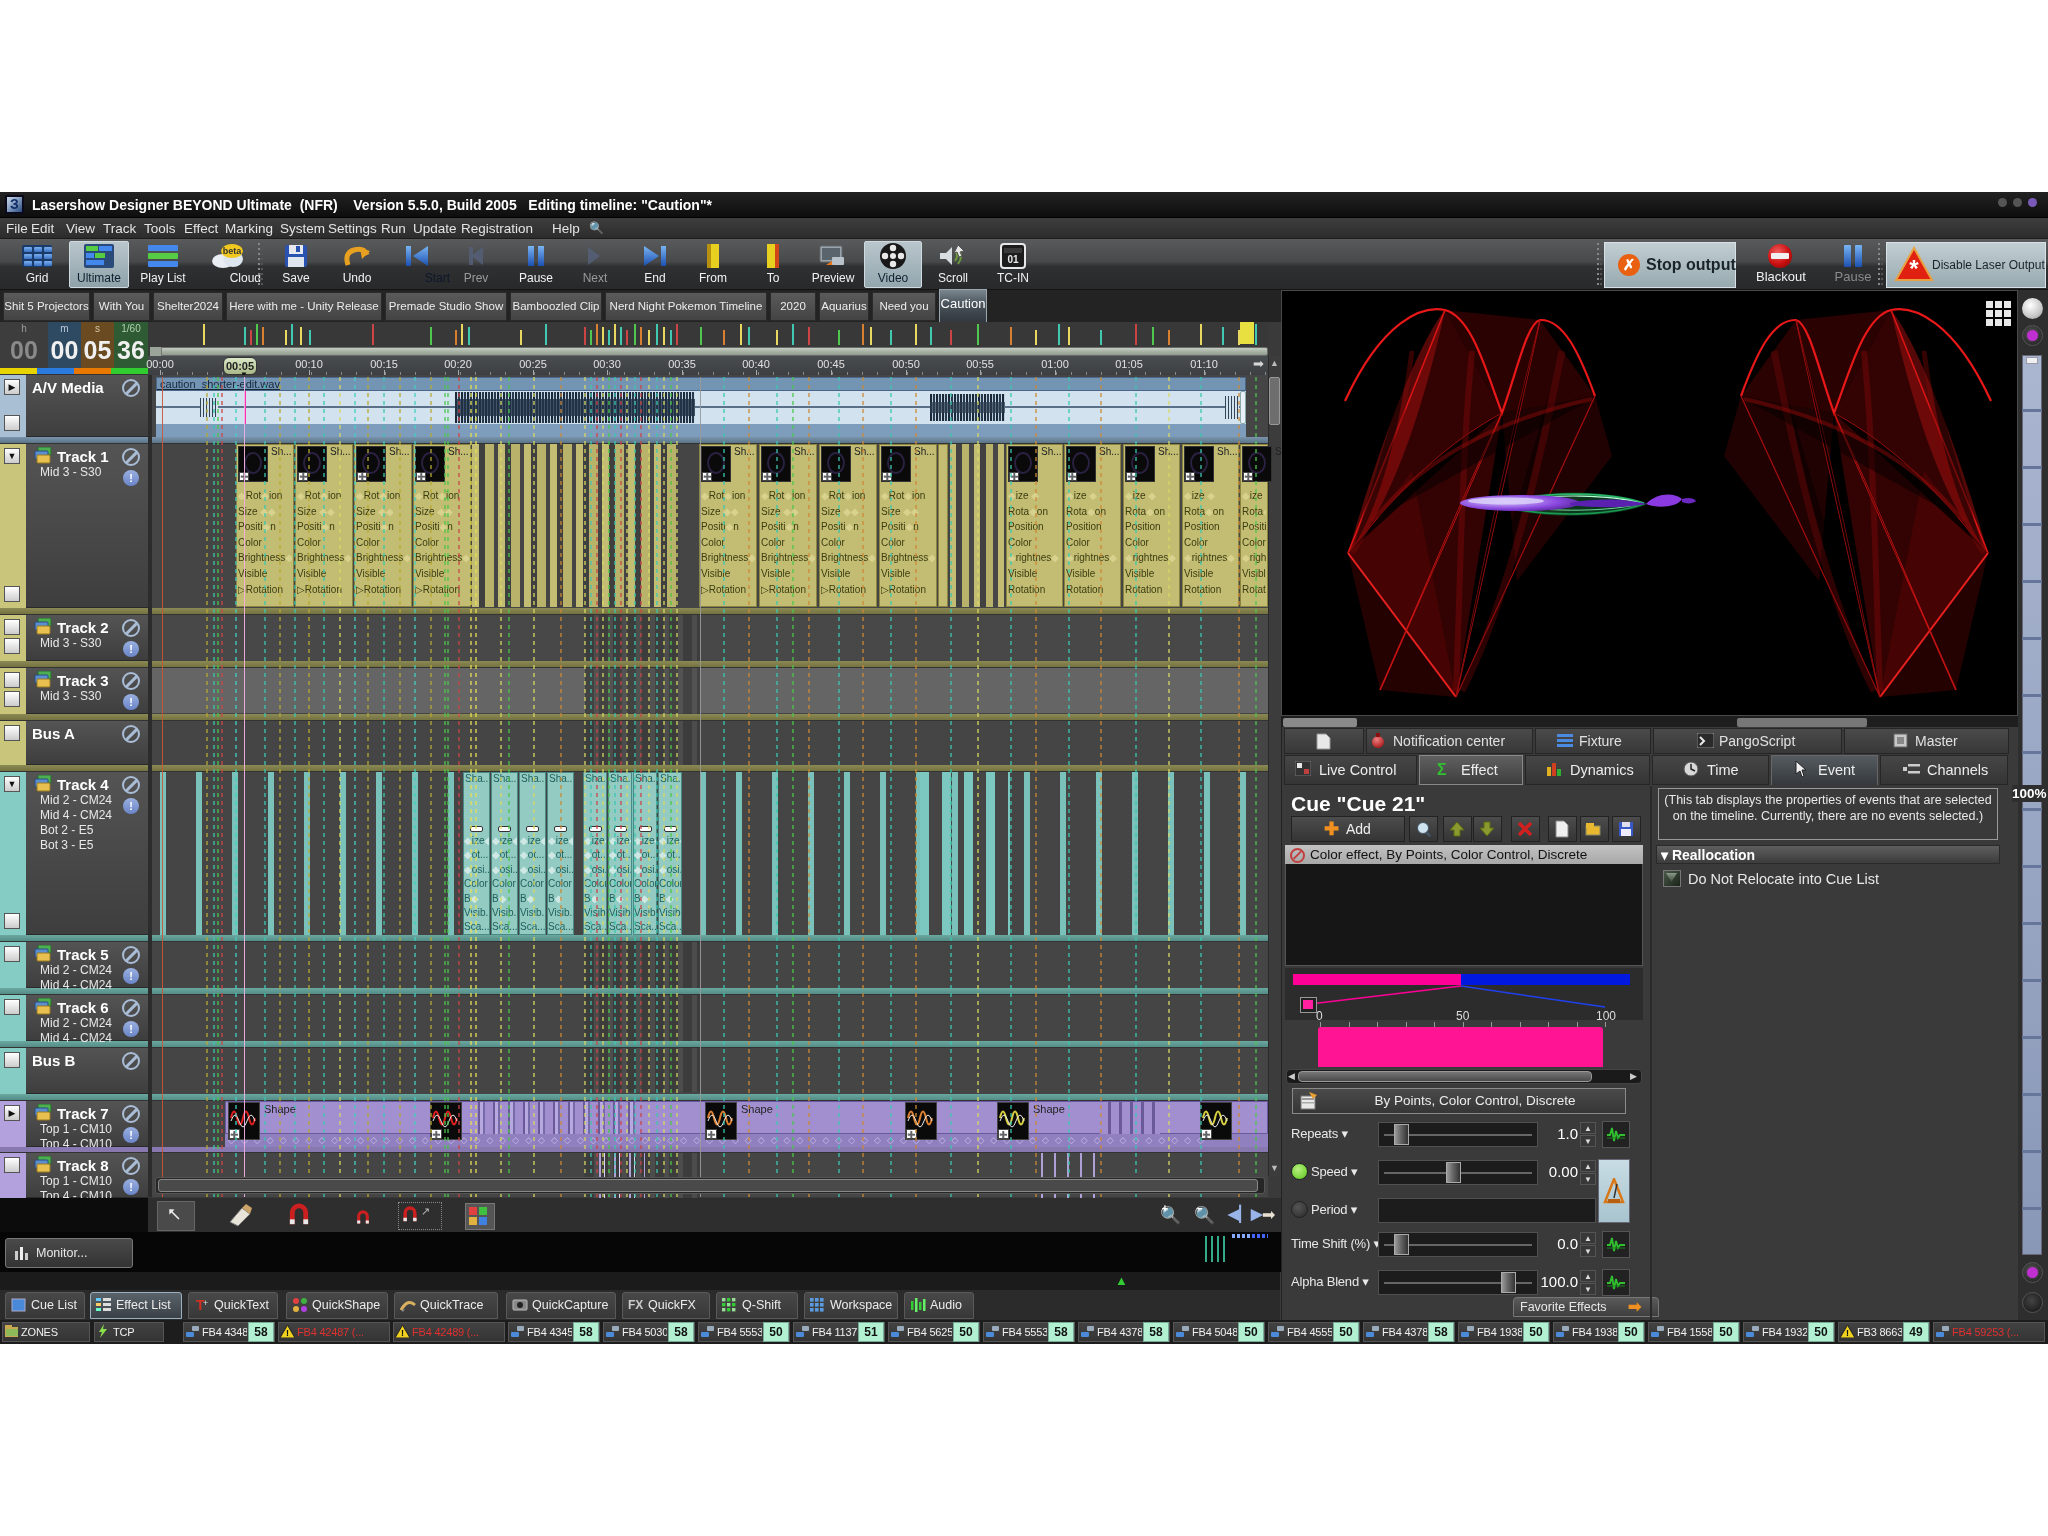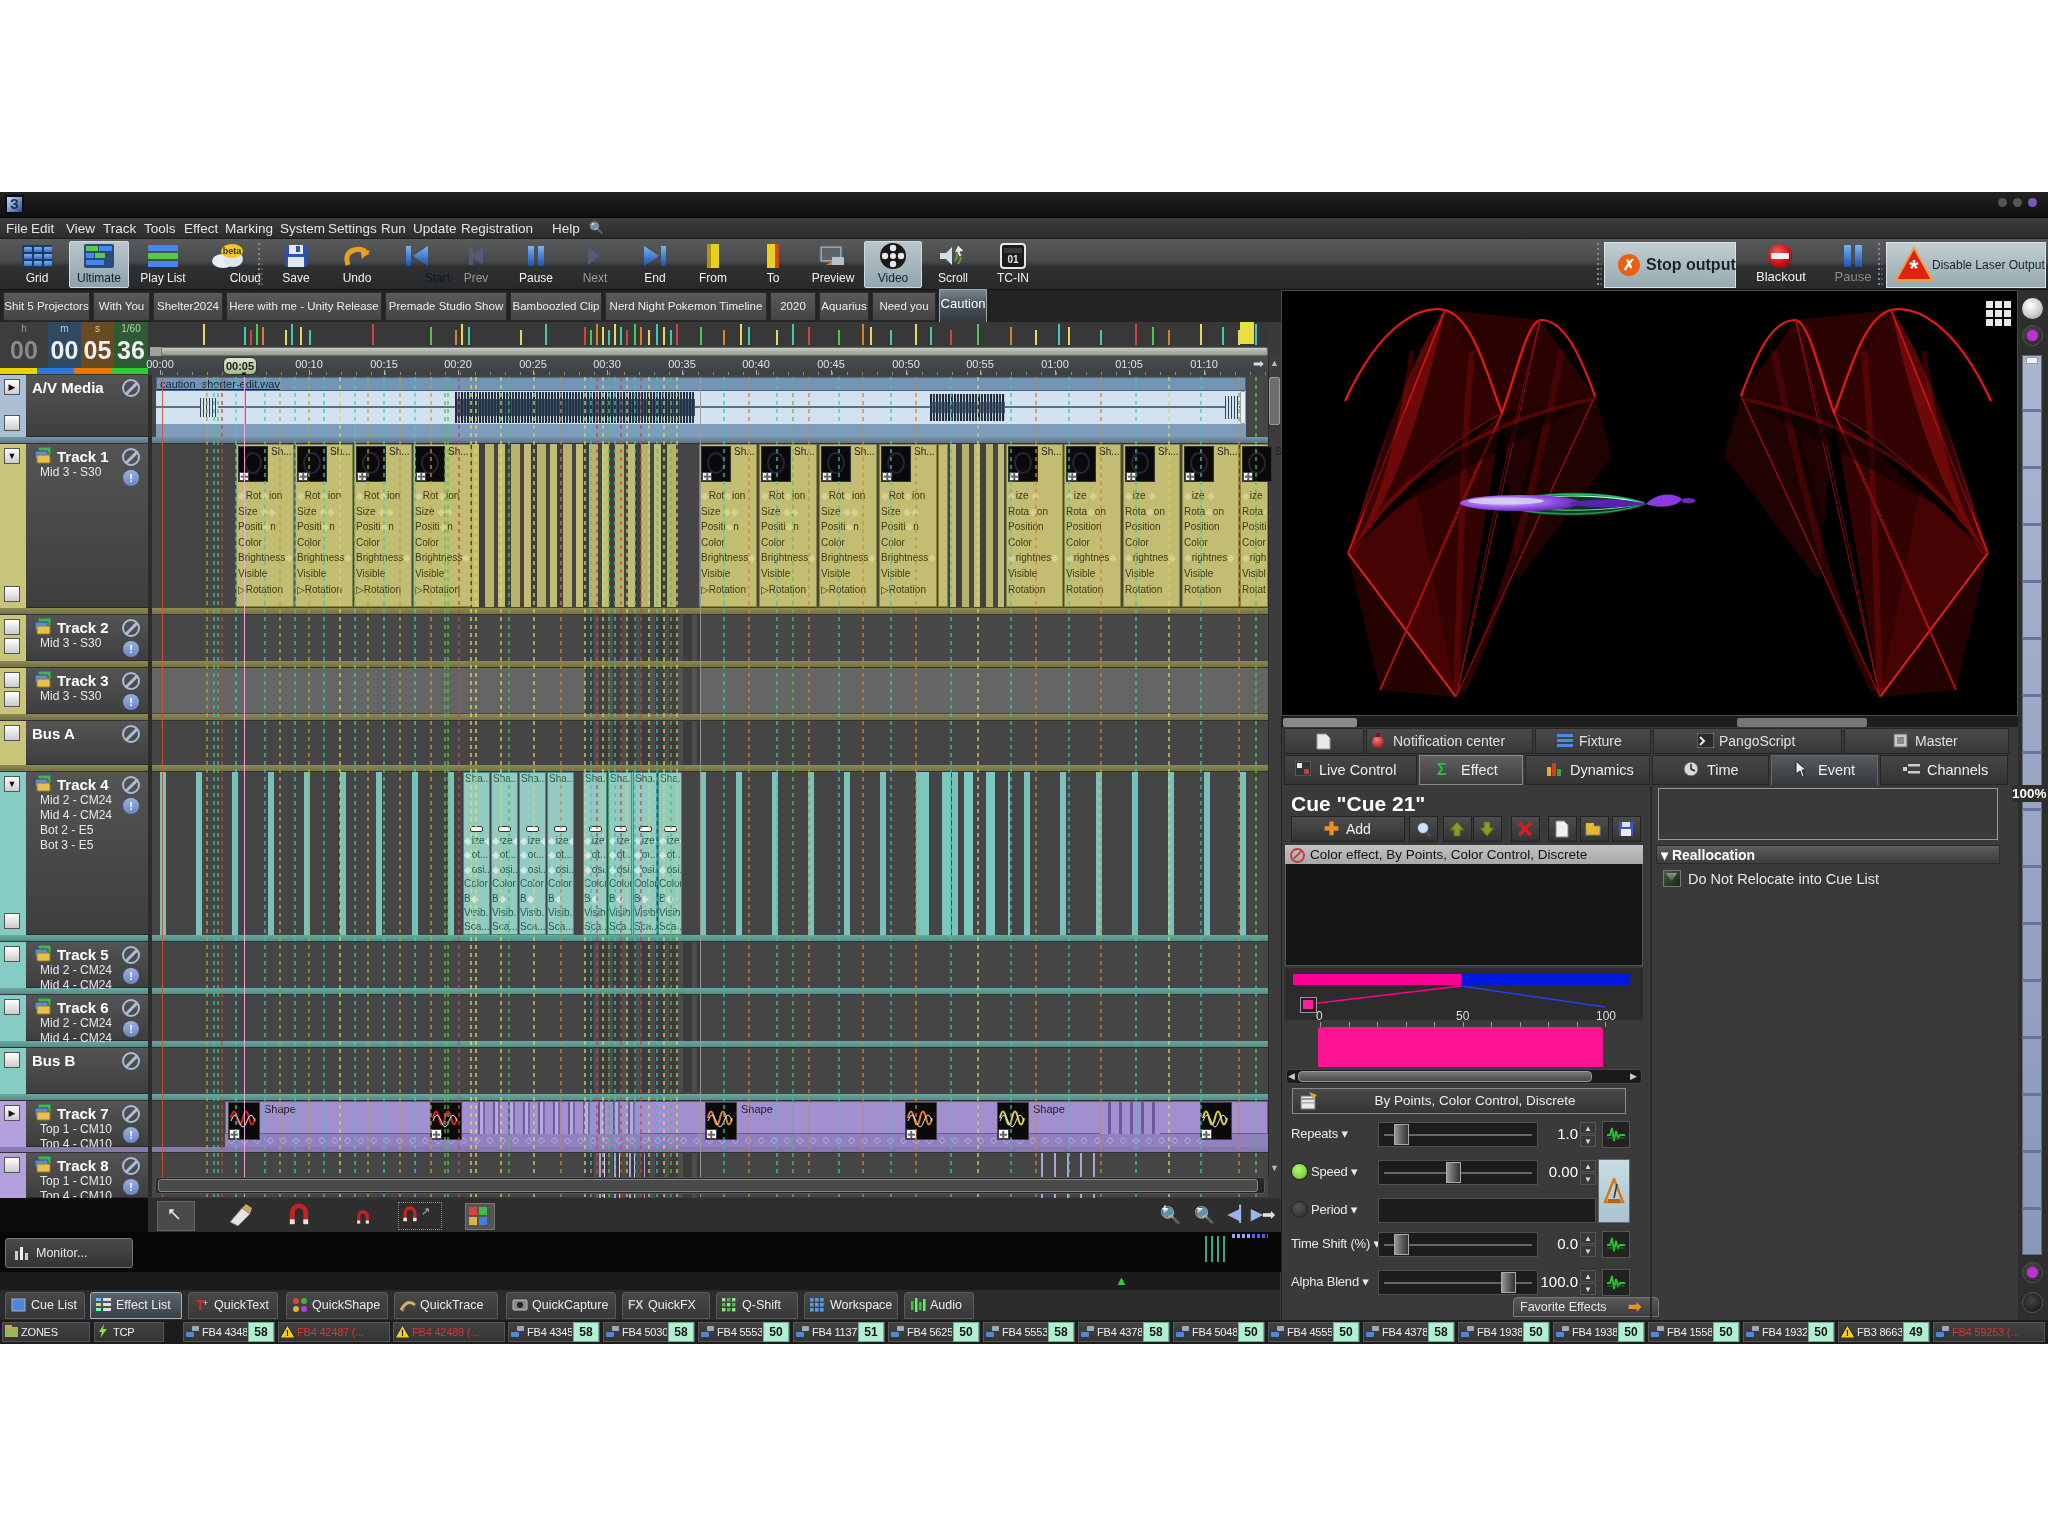--- a/index.html
+++ b/index.html
@@ -4,20 +4,21 @@
 #page{position:relative;width:2048px;height:1536px;background:#fff;overflow:hidden;
  font-family:"Liberation Sans",sans-serif;}
 #page div{position:absolute;box-sizing:border-box;}
 .tx{white-space:nowrap;overflow:hidden;}
 </style></head><body>
 <div id="page">
 
 <div style="left:0px;top:192px;width:2048px;height:1152px;background:#3a3a3a;"></div>
 <div style="left:0px;top:192px;width:2048px;height:26px;background:linear-gradient(#222,#0e0e0e);border-bottom:1px solid #000;"></div>
 <div style="left:5px;top:195px;width:19px;height:19px;background:linear-gradient(135deg,#cdd8e8,#8fa8c8 40%,#2a4a80);border:2px solid #0a0a1a;color:#12306a;font-weight:bold;font-size:14px;line-height:15px;text-align:center;">З</div>
+<div class="tx" style="left:32px;top:194px;width:1500px;height:22px;color:#fff;font-size:14px;font-weight:bold;line-height:22px;">Lasershow Designer BEYOND Ultimate&nbsp; (NFR) &nbsp;&nbsp;&nbsp;Version 5.5.0, Build 2005&nbsp;&nbsp; Editing timeline: "Caution"*</div>
 <div style="left:1998px;top:198px;width:9px;height:9px;background:#555;border-radius:50%;"></div>
 <div style="left:2013px;top:198px;width:9px;height:9px;background:#555;border-radius:50%;"></div>
 <div style="left:2028px;top:198px;width:9px;height:9px;background:#7a5ab8;border-radius:50%;"></div>
 <div style="left:0px;top:218px;width:2048px;height:21px;background:linear-gradient(#3e3e3e,#2c2c2c);border-bottom:1px solid #1c1c1c;"></div>
 <div class="tx" style="left:6px;top:219px;width:42px;height:19px;color:#e4e4e4;font-size:13.5px;line-height:19px;">File</div>
 <div class="tx" style="left:31px;top:219px;width:42px;height:19px;color:#e4e4e4;font-size:13.5px;line-height:19px;">Edit</div>
 <div class="tx" style="left:66px;top:219px;width:42px;height:19px;color:#e4e4e4;font-size:13.5px;line-height:19px;">View</div>
 <div class="tx" style="left:103px;top:219px;width:50px;height:19px;color:#e4e4e4;font-size:13.5px;line-height:19px;">Track</div>
 <div class="tx" style="left:144px;top:219px;width:50px;height:19px;color:#e4e4e4;font-size:13.5px;line-height:19px;">Tools</div>
 <div class="tx" style="left:184px;top:219px;width:58px;height:19px;color:#e4e4e4;font-size:13.5px;line-height:19px;">Effect</div>
@@ -1412,18 +1413,19 @@
 <div style="left:1602px;top:1269px;width:28px;height:27px;background:#222;border:1px solid #555;"></div>
 <div style="left:1606px;top:1273px;width:20px;height:19px;"><svg width="20" height="19">
         <path d="M1 10 L4 10 L6 3 L8 16 L10 6 L12 13 L14 10 L19 10" stroke="#30c030" stroke-width="1.8" fill="none"></path>
         <path d="M1 13 L19 13" stroke="#188018" stroke-width="1"></path>
       </svg></div>
 <div style="left:1513px;top:1297px;width:146px;height:20px;background:linear-gradient(#5a5a5a,#3e3e3e);border:1px solid #777;border-radius:4px 4px 0 0;"></div>
 <div class="tx" style="left:1520px;top:1299px;width:110px;height:17px;color:#e8e8e8;font-size:12.5px;line-height:17px;">Favorite Effects</div>
 <div style="left:1628px;top:1297px;width:22px;height:20px;color:#f09020;font-size:16px;font-weight:bold;line-height:20px;">➡</div>
 <div style="left:1650px;top:786px;width:2px;height:534px;background:#2a2a2a;"></div>
 <div style="left:1658px;top:788px;width:340px;height:52px;background:#3a3a3a;border:1px solid #999;"></div>
+<div style="left:1662px;top:793px;width:332px;height:44px;color:#e8e8e8;font-size:12.5px;line-height:15.5px;text-align:center;">(This tab displays the properties of events that are selected on the timeline. Currently, there are no events selected.)</div>
 <div style="left:1656px;top:845px;width:344px;height:19px;background:linear-gradient(#5e5e5e,#3c3c3c);border:1px solid #2a2a2a;"></div>
 <div class="tx" style="left:1661px;top:847px;width:200px;height:16px;color:#fff;font-size:14px;font-weight:bold;line-height:16px;">▾ Reallocation</div>
 <div style="left:1663px;top:870px;width:18px;height:17px;background:linear-gradient(135deg,#4a5a48,#1a221a);border:1px solid #777;"></div>
 <div style="left:1666px;top:873px;width:11px;height:9px;background:linear-gradient(#8a9a88,#3a4a38);clip-path:polygon(0 0,100% 0,50% 100%);"></div>
 <div class="tx" style="left:1688px;top:870px;width:300px;height:18px;color:#e8e8e8;font-size:14.5px;line-height:18px;">Do Not Relocate into Cue List</div>
 <div style="left:2012px;top:785px;width:36px;height:17px;color:#fff;font-size:13.5px;font-weight:bold;line-height:17px;background:#2e2e2e;z-index:50;">100%</div>
 </div>
 </body></html>

